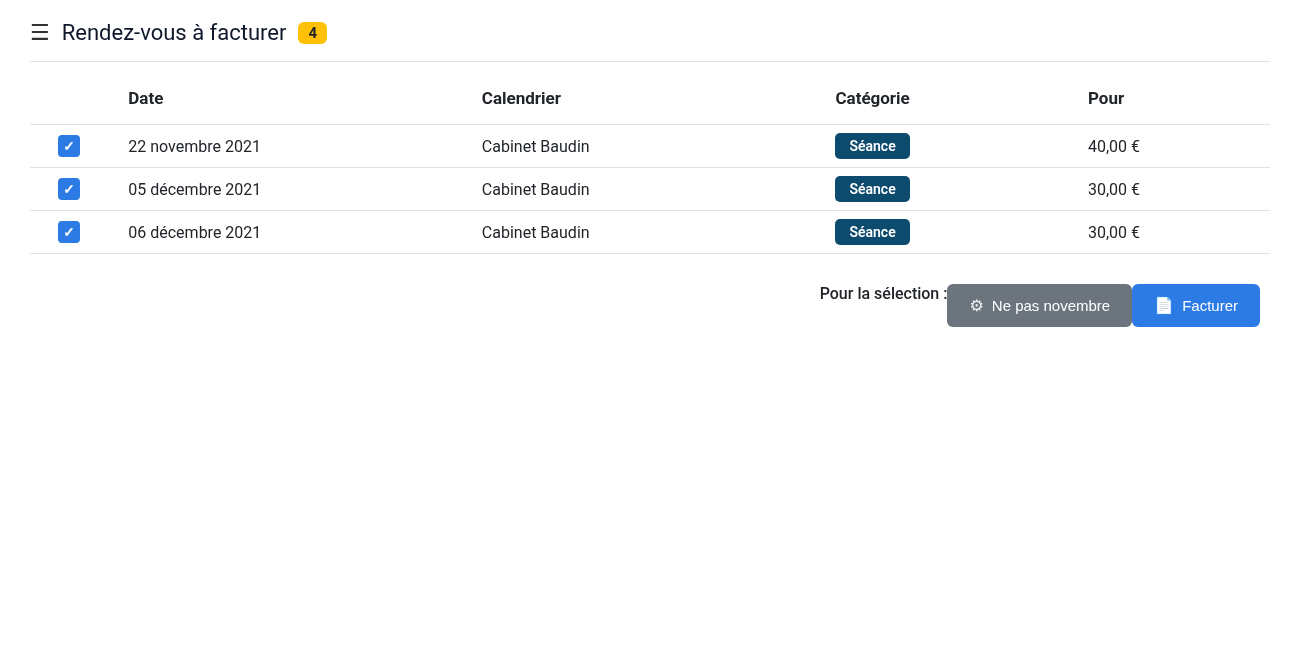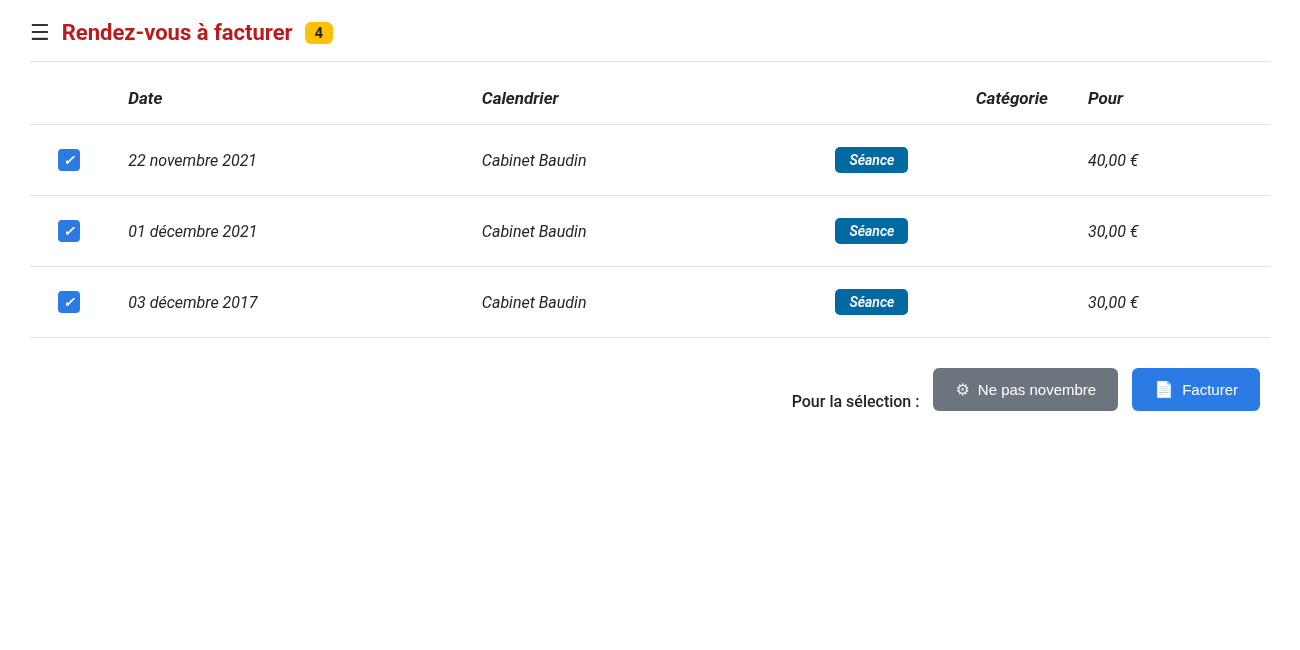--- a/index.html
+++ b/index.html
@@ -25,40 +25,39 @@
       margin-bottom: 10px;
     }
 
     .header-icon {
       font-size: 22px;
       color: #333;
     }
 
     .header-title {
       font-size: 22px;
-      font-weight: 700;
-      color: #b91c1c;
+      font-weight: 400;
+      color: #0f172a;
     }
 
     .badge {
       background: #ffc107;
       color: #212529;
       border-radius: 6px;
       padding: 2px 10px;
       font-size: 15px;
       font-weight: 700;
       min-width: 28px;
       text-align: center;
     }
 
     table {
       width: 100%;
       border-collapse: collapse;
       margin-top: 10px;
-      font-style: italic;
     }
 
     thead tr th {
       padding: 16px 20px;
       text-align: left;
       font-weight: 700;
       font-size: 17px;
       color: #212529;
       border-bottom: 1px solid #dee2e6;
     }
@@ -67,32 +66,31 @@
       width: 60px;
     }
     thead tr th.col-date {
       width: 280px;
     }
     thead tr th.col-cal {
       width: 280px;
     }
     thead tr th.col-cat {
       width: 200px;
-      text-align: right;
     }
     thead tr th.col-prix {
       width: 160px;
     }
 
     tbody tr {
       border-bottom: 1px solid #dee2e6;
     }
 
     tbody tr td {
-      padding: 22px 20px;
+      padding: 8px 20px;
       font-size: 16px;
       color: #212529;
       vertical-align: middle;
     }
 
     .checkbox-cell {
       display: flex;
       align-items: center;
       justify-content: center;
     }
@@ -112,34 +110,33 @@
 
     .checkbox-custom::after {
       content: '✓';
       color: white;
       font-size: 14px;
       font-weight: 700;
       line-height: 1;
     }
 
     .seance-badge {
-      background: #0369a1;
+      background: #0c4a6e;
       color: white;
       border-radius: 5px;
       padding: 5px 14px;
       font-size: 14px;
       font-weight: 600;
       display: inline-block;
     }
 
     .footer-bar {
       display: flex;
-      align-items: flex-end;
+      align-items: flex-start;
       justify-content: flex-end;
-      gap: 14px;
       padding: 20px 10px 0 10px;
       margin-top: 10px;
     }
 
     .footer-label {
       font-size: 16px;
       color: #212529;
       font-weight: 500;
     }
 
@@ -212,32 +209,32 @@
           <td>Cabinet Baudin</td>
           <td><span class="seance-badge">Séance</span></td>
           <td>40,00 €</td>
         </tr>
         <tr>
           <td>
             <div class="checkbox-cell">
               <div class="checkbox-custom"></div>
             </div>
           </td>
-          <td>01 décembre 2021</td>
+          <td>05 décembre 2021</td>
           <td>Cabinet Baudin</td>
           <td><span class="seance-badge">Séance</span></td>
           <td>30,00 €</td>
         </tr>
         <tr>
           <td>
             <div class="checkbox-cell">
               <div class="checkbox-custom"></div>
             </div>
           </td>
-          <td>03 décembre 2017</td>
+          <td>06 décembre 2021</td>
           <td>Cabinet Baudin</td>
           <td><span class="seance-badge">Séance</span></td>
           <td>30,00 €</td>
         </tr>
       </tbody>
   </table>
 
   <div class="footer-bar">
     <span class="footer-label">Pour la sélection :</span>
     <button class="btn-no-invoice">

